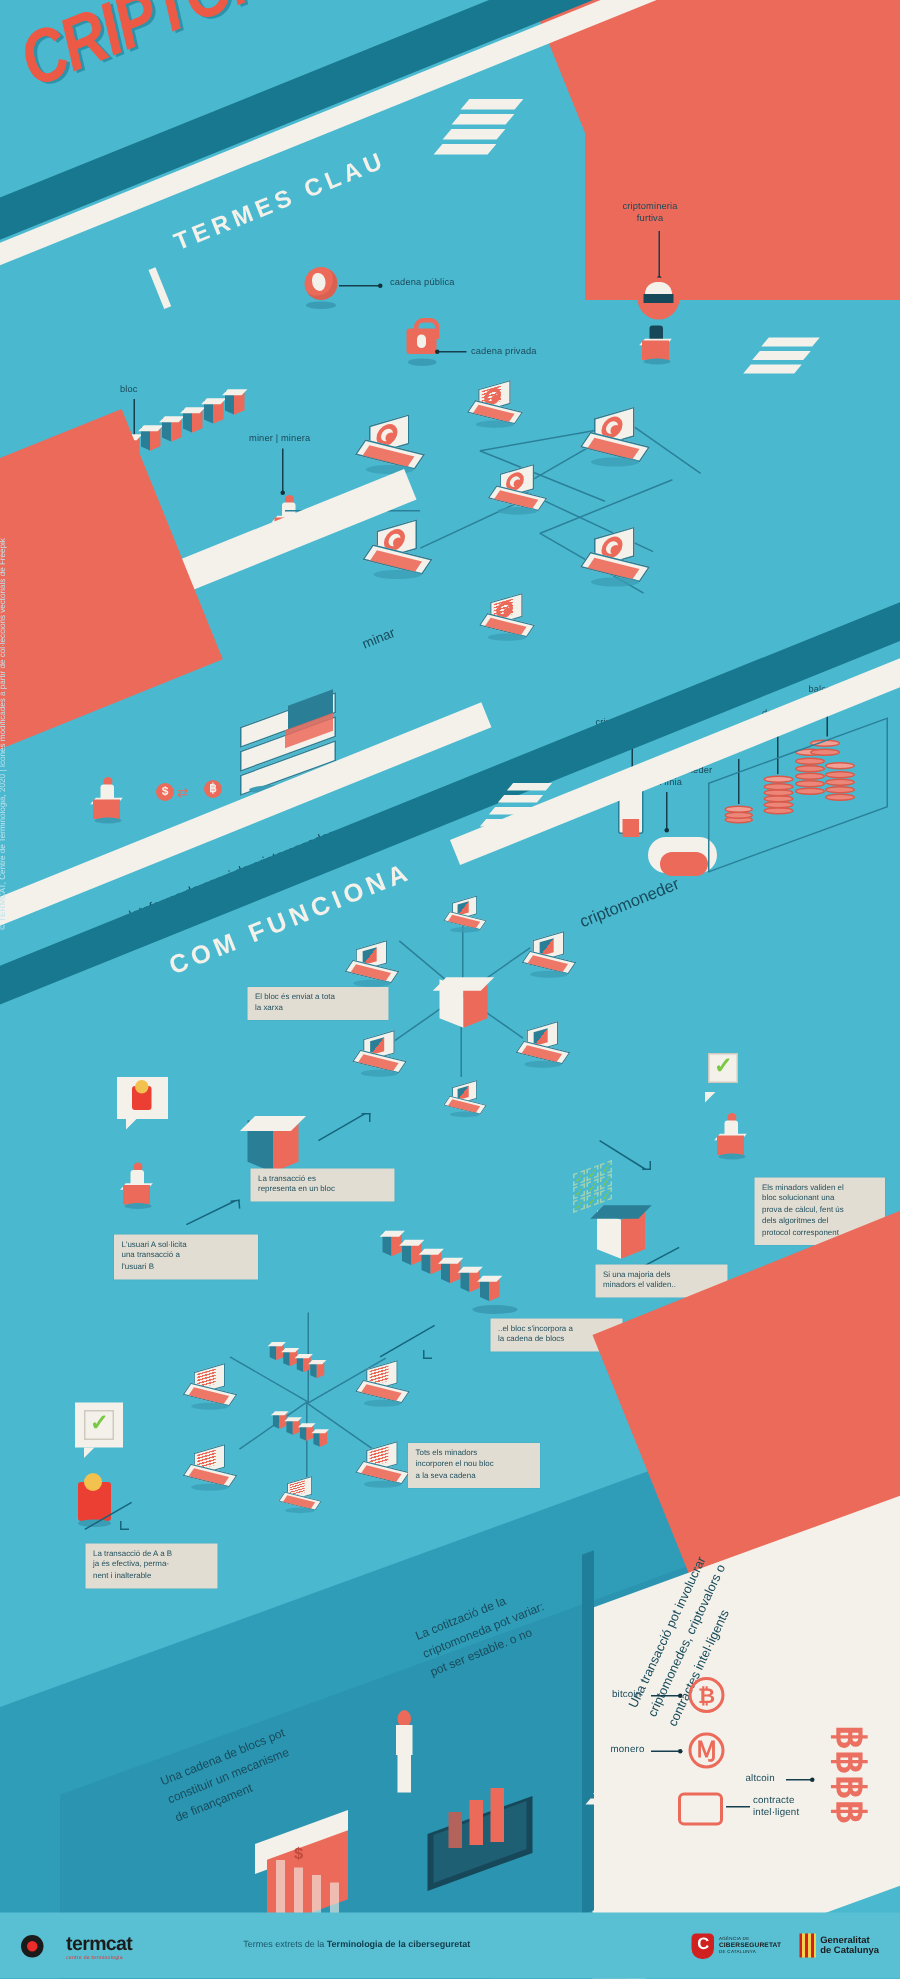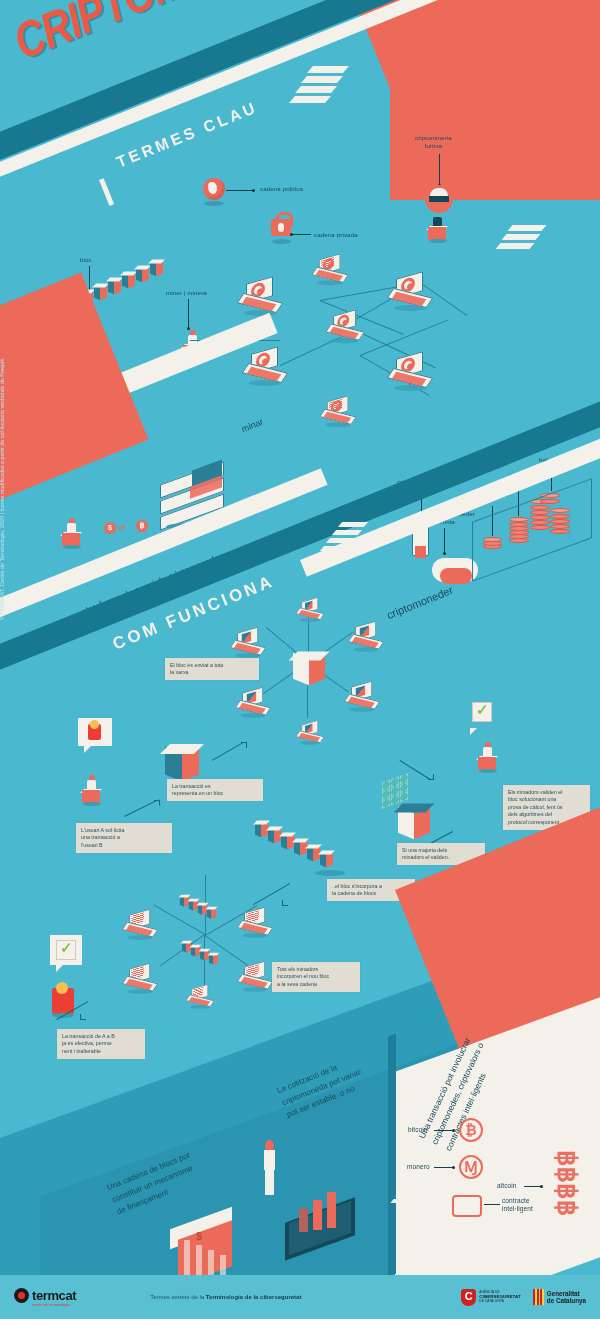--- a/index.html
+++ b/index.html
@@ -171,21 +171,21 @@
   }
 
   
   #footer{
     position:absolute; left:0; bottom:0; width:600px; height:44px;
     background:#59c0d4; display:flex; align-items:center;
   }
   #footer .ftxt{ color:#185566; font-size:6px; }
   #footer .ftxt b{ color:#0f3c4a; }
 
-  .termcat-logo{ display:flex; gap:3px; }
+  .termcat-logo{ display:flex; align-items:center; gap:15px; }
   .termcat-mark{
     width:15px;height:15px;border-radius:50%;background:#1b1b1b;position:relative;
   }
   .termcat-mark::after{
     content:""; position:absolute; left:4px; top:4px; width:7px;height:7px;background:#ec2b2b;border-radius:50%;
   }
   .termcat-word{ font-size:13px; font-weight:bold; color:#1b1b1b; letter-spacing:-.4px; }
   .termcat-sub{ font-size:3.4px; color:#ec2b2b; letter-spacing:.2px; }
 
   .agencia{ display:flex; align-items:center; gap:3px; }

